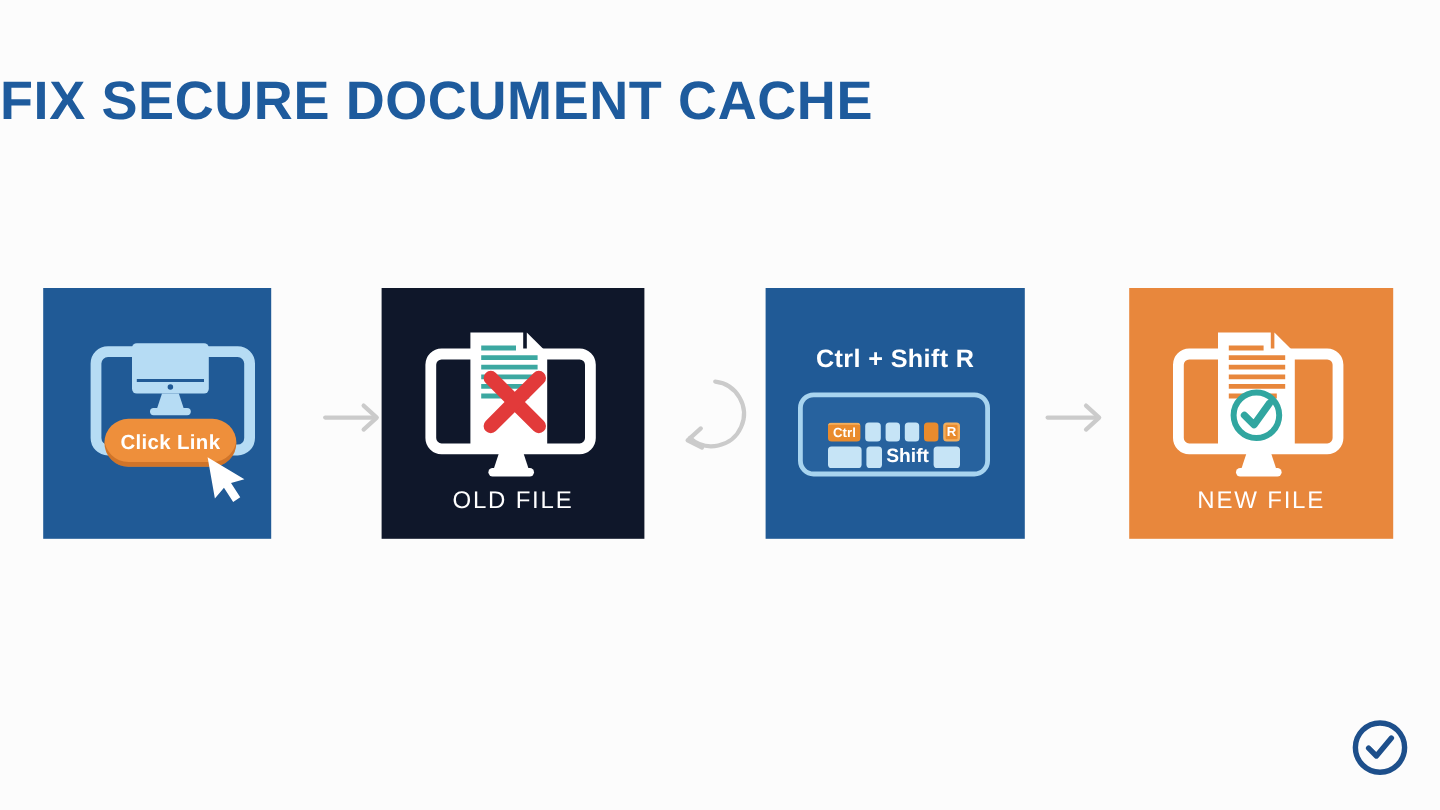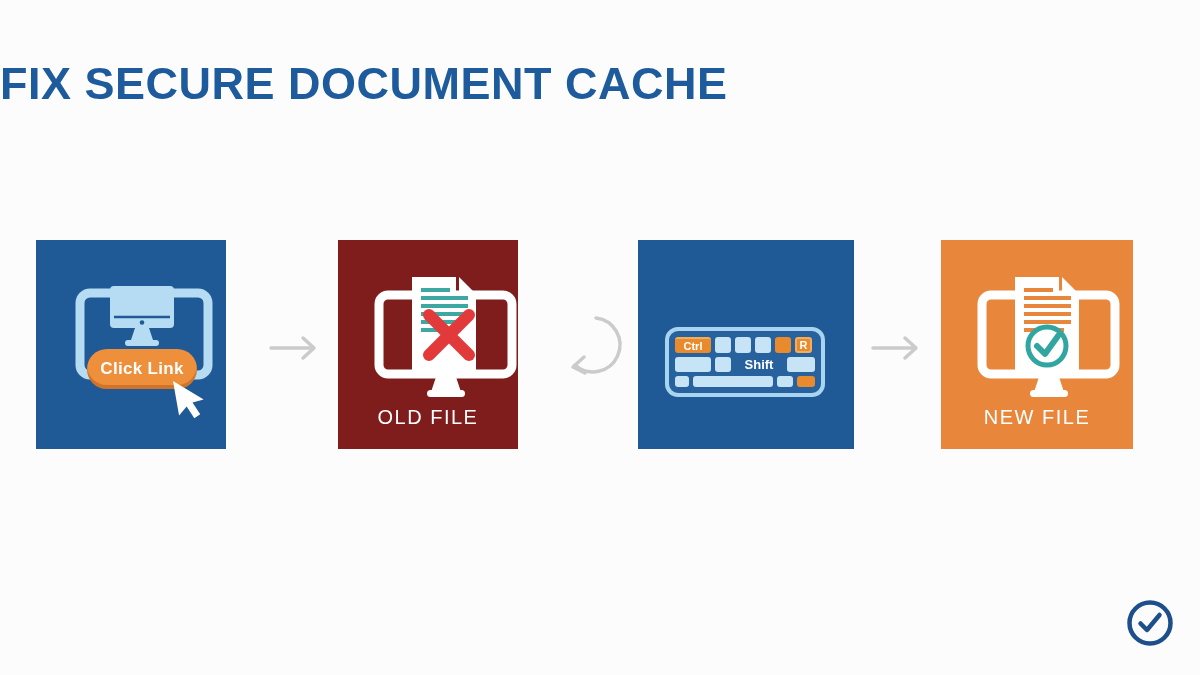--- a/index.html
+++ b/index.html
@@ -6,23 +6,23 @@
   .canvas{
     position:relative;width:1200px;height:675px;background:#fcfcfc;
     font-family:"Liberation Sans",sans-serif;overflow:hidden;
   }
   .title{
     position:absolute;top:58px;left:0;width:100%;text-align:left;
     font-size:45px;font-weight:700;color:#1e5b9d;letter-spacing:0.5px;margin:0;
   }
   .panel{position:absolute;top:240px;height:209px;}
   .p1{left:36px;width:190px;background:#205a96;}
-  .p2{left:338px;width:180px;background:#7f1d1d;}
+  .p2{left:318px;width:219px;background:#0f172a;}
   .p3{left:638px;width:216px;background:#205a96;}
-  .p4{left:941px;width:192px;background:#e8873c;}
+  .p4{left:941px;width:220px;background:#e8873c;}
 
   .step-label{
     position:absolute;top:166px;left:0;width:100%;text-align:center;
     color:#ffffff;font-size:20px;letter-spacing:1.5px;font-weight:400;
   }
   .icon-wrap{position:absolute;left:33px;top:36px;}
   .icon-wrap-1{position:absolute;left:36px;top:40px;}
 
   .pill{
     position:absolute;left:51px;top:109px;width:110px;height:40px;
@@ -33,34 +33,34 @@
   }
   .cursor{position:absolute;left:133px;top:139px;z-index:3;}
 
   .kb-heading{
     position:absolute;top:48px;left:0;width:100%;text-align:center;
     color:#fff;font-weight:700;font-size:21px;letter-spacing:0.3px;
   }
   .keyboard{
     position:absolute;left:27px;top:87px;width:160px;height:70px;
     background:#27629e;border:4px solid #a8d4ef;border-radius:13px;
-    box-sizing:border-box;padding:6px;display:flex;flex-direction:column;gap:4px;
+    box-sizing:border-box;padding:21px;display:flex;flex-direction:column;gap:4px;
   }
   .krow{display:flex;gap:4px;flex:1;}
   .key{background:#c6e4f6;border-radius:3px;}
   .key.orange{background:#e98b2d;}
   .key.labeled{
     display:flex;align-items:center;justify-content:center;
     color:#fff;font-weight:700;font-size:11px;
   }
   .k-ctrl{width:36px;border-top:2px solid #f3ae5c;box-sizing:border-box;}
   .k-sq{width:16px;}
   .k-r{width:17px;border:2px solid #f3ae5c;box-sizing:border-box;font-size:11px;}
   .k-wide{width:36px;}
-  .k-shift{flex:1;background:transparent;color:#fff;font-weight:700;font-size:13px;
+  .k-shift{flex:1;background:transparent;color:#fff;font-weight:700;font-size:16px;
     display:flex;align-items:center;justify-content:center;}
   .k-right{width:28px;}
   .k-sm{width:14px;}
   .k-space{flex:1;}
   .k-or3{width:18px;}
 
   .arrow{position:absolute;}
   .arrow-1{left:267px;top:332px;}
   .arrow-2{left:566px;top:312px;}
   .arrow-3{left:869px;top:332px;}
@@ -125,20 +125,21 @@
   </div>
 
   <div class="arrow arrow-2">
     <svg width="70" height="80" viewBox="0 0 70 80">
       <path d="M30,6 A27,27 0 1 1 9,53" fill="none" stroke="#cbcbcb" stroke-width="3.5" stroke-linecap="round"></path>
       <path d="M18,45 L7,55 L19,61" fill="none" stroke="#cbcbcb" stroke-width="3.5" stroke-linecap="round" stroke-linejoin="round"></path>
     </svg>
   </div>
 
   <div class="panel p3">
+    <div class="kb-heading">Ctrl + Shift R</div>
     <div class="keyboard">
       <div class="krow">
         <div class="key orange labeled k-ctrl">Ctrl</div>
         <div class="key k-sq"></div>
         <div class="key k-sq"></div>
         <div class="key k-sq"></div>
         <div class="key orange k-sq"></div>
         <div class="key orange labeled k-r">R</div>
       </div>
       <div class="krow">

